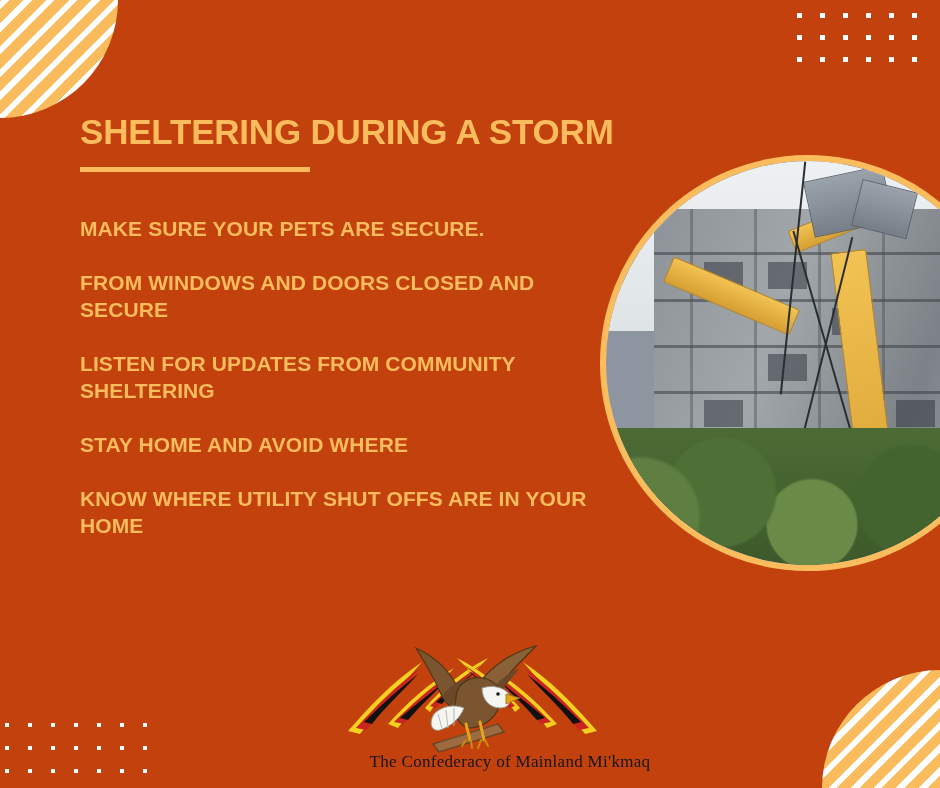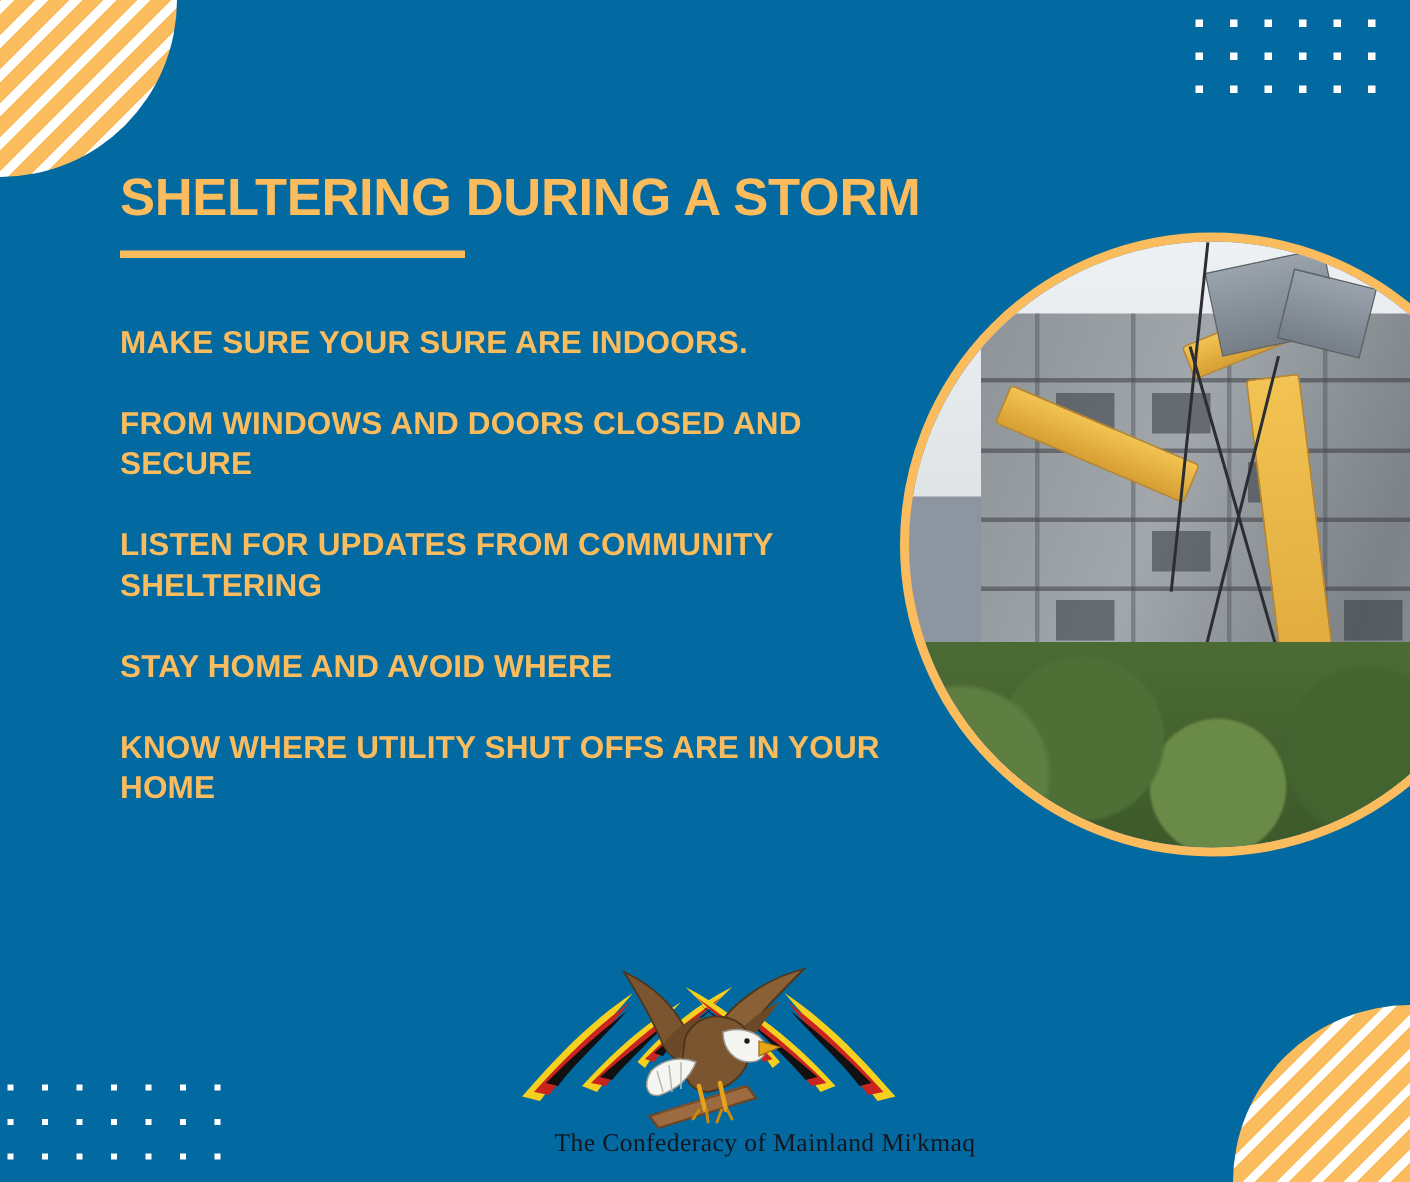--- a/index.html
+++ b/index.html
@@ -5,21 +5,21 @@
   html, body {
     margin: 0;
     padding: 0;
     background: #ffffff;
   }
   #poster {
     position: relative;
     width: 940px;
     height: 788px;
     overflow: hidden;
-    background: #0369a1;
+    background: #c2410c;
     font-family: "Liberation Sans", sans-serif;
   }
 
   
   .corner-deco {
     position: absolute;
     width: 118px;
     height: 118px;
     overflow: hidden;
     pointer-events: none;
@@ -265,21 +265,21 @@
     <div class="dot"></div>
     <div class="dot"></div>
   </div>
 
   <div id="headline-block">
     <h1 id="page-title">SHELTERING DURING A STORM</h1>
     <div id="title-underline"></div>
   </div>
 
   <ul id="tips-list">
-    <li>MAKE SURE YOUR SURE ARE INDOORS.</li>
+    <li>MAKE SURE YOUR PETS ARE SECURE.</li>
     <li>FROM WINDOWS AND DOORS CLOSED AND SECURE</li>
     <li>LISTEN FOR UPDATES FROM COMMUNITY SHELTERING</li>
     <li>STAY HOME AND AVOID WHERE</li>
     <li>KNOW WHERE UTILITY SHUT OFFS ARE IN YOUR HOME</li>
   </ul>
 
   <div id="storm-photo">
     <div class="photo-inner">
       <div class="sky"></div>
 

